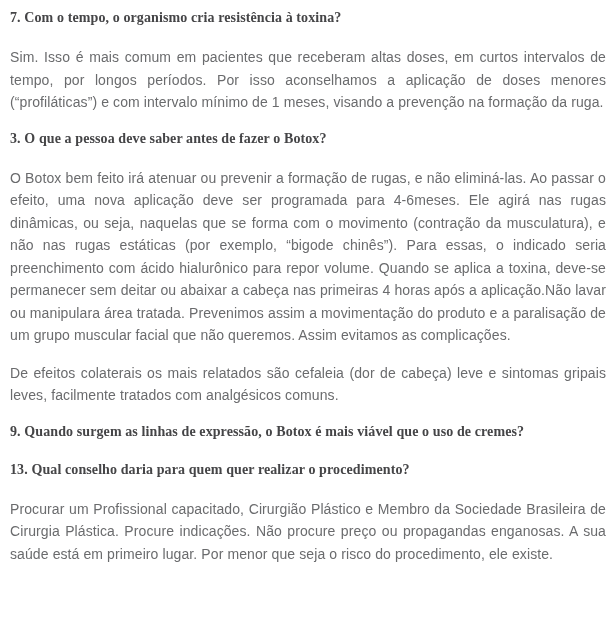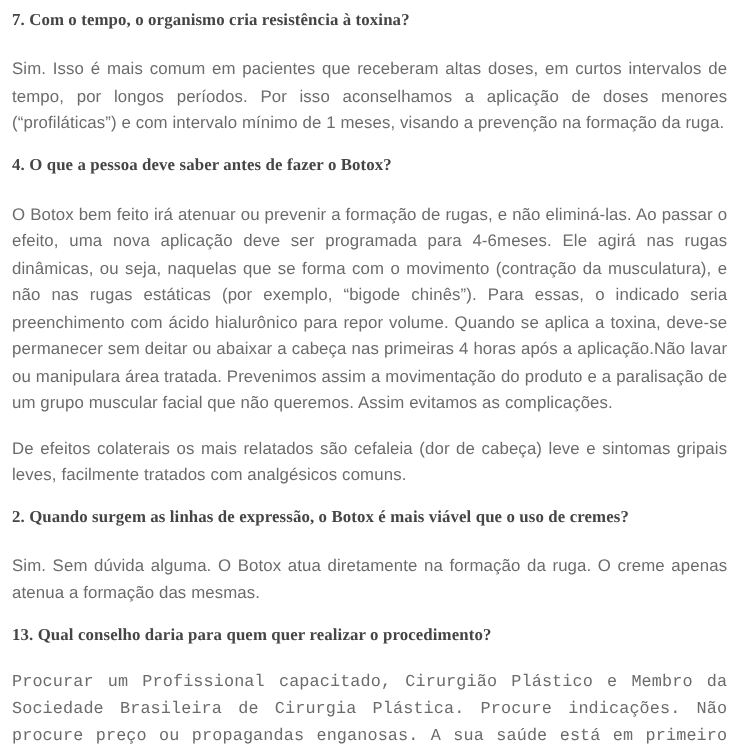--- a/index.html
+++ b/index.html
@@ -35,42 +35,40 @@
     margin: 0 0 15px 0;
     font-size: 14px;
     font-weight: normal;
     line-height: 22.5px;
     color: #6a6b6d;
     text-align: justify;
     letter-spacing: 0.1px;
   }
   .qa-block:last-child .qa-text:last-child {
     margin-bottom: 0;
-    font-family: Liberation Mono, monospace;
   }
 </style>
 </head>
 <body>
 
 <div class="faq-page">
 
   <div class="qa-block">
     <h3 class="qa-heading">7. Com o tempo, o organismo cria resistência à toxina?</h3>
     <p class="qa-text">Sim. Isso é mais comum em pacientes que receberam altas doses, em curtos intervalos de tempo, por longos períodos. Por isso aconselhamos a aplicação de doses menores (“profiláticas”) e com intervalo mínimo de 1 meses, visando a prevenção na formação da ruga.</p>
   </div>
 
   <div class="qa-block">
-    <h3 class="qa-heading">4. O que a pessoa deve saber antes de fazer o Botox?</h3>
+    <h3 class="qa-heading">3. O que a pessoa deve saber antes de fazer o Botox?</h3>
     <p class="qa-text">O Botox bem feito irá atenuar ou prevenir a formação de rugas, e não eliminá-las. Ao passar o efeito, uma nova aplicação deve ser programada para 4-6meses. Ele agirá nas rugas dinâmicas, ou seja, naquelas que se forma com o movimento (contração da musculatura), e não nas rugas estáticas (por exemplo, “bigode chinês”). Para essas, o indicado seria preenchimento com ácido hialurônico para repor volume. Quando se aplica a toxina, deve-se permanecer sem deitar ou abaixar a cabeça nas primeiras 4 horas após a aplicação.Não lavar ou manipulara área tratada. Prevenimos assim a movimentação do produto e a paralisação de um grupo muscular facial que não queremos. Assim evitamos as complicações.</p>
     <p class="qa-text">De efeitos colaterais os mais relatados são cefaleia (dor de cabeça) leve e sintomas gripais leves, facilmente tratados com analgésicos comuns.</p>
   </div>
 
   <div class="qa-block">
-    <h3 class="qa-heading">2. Quando surgem as linhas de expressão, o Botox é mais viável que o uso de cremes?</h3>
-    <p class="qa-text">Sim. Sem dúvida alguma. O Botox atua diretamente na formação da ruga. O creme apenas atenua a formação das mesmas.</p>
+    <h3 class="qa-heading">9. Quando surgem as linhas de expressão, o Botox é mais viável que o uso de cremes?</h3>
   </div>
 
   <div class="qa-block">
     <h3 class="qa-heading">13. Qual conselho daria para quem quer realizar o procedimento?</h3>
     <p class="qa-text">Procurar um Profissional capacitado, Cirurgião Plástico e Membro da Sociedade Brasileira de Cirurgia Plástica. Procure indicações. Não procure preço ou propagandas enganosas. A sua saúde está em primeiro lugar. Por menor que seja o risco do procedimento, ele existe.</p>
   </div>
 
 </div>
 
 </body></html>

